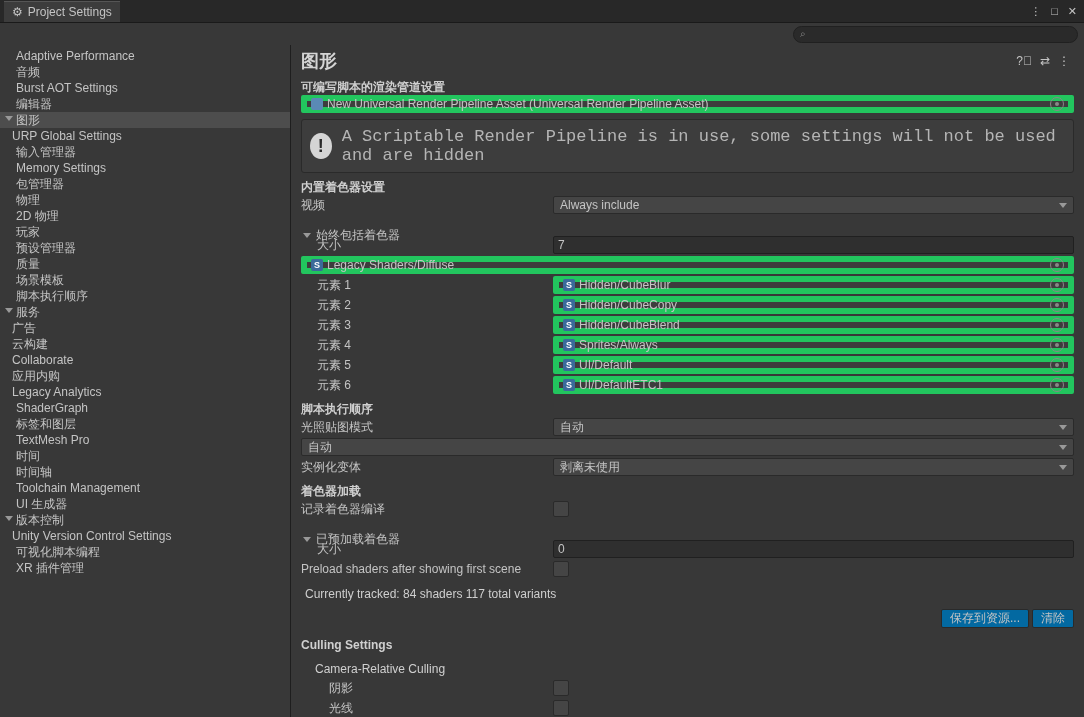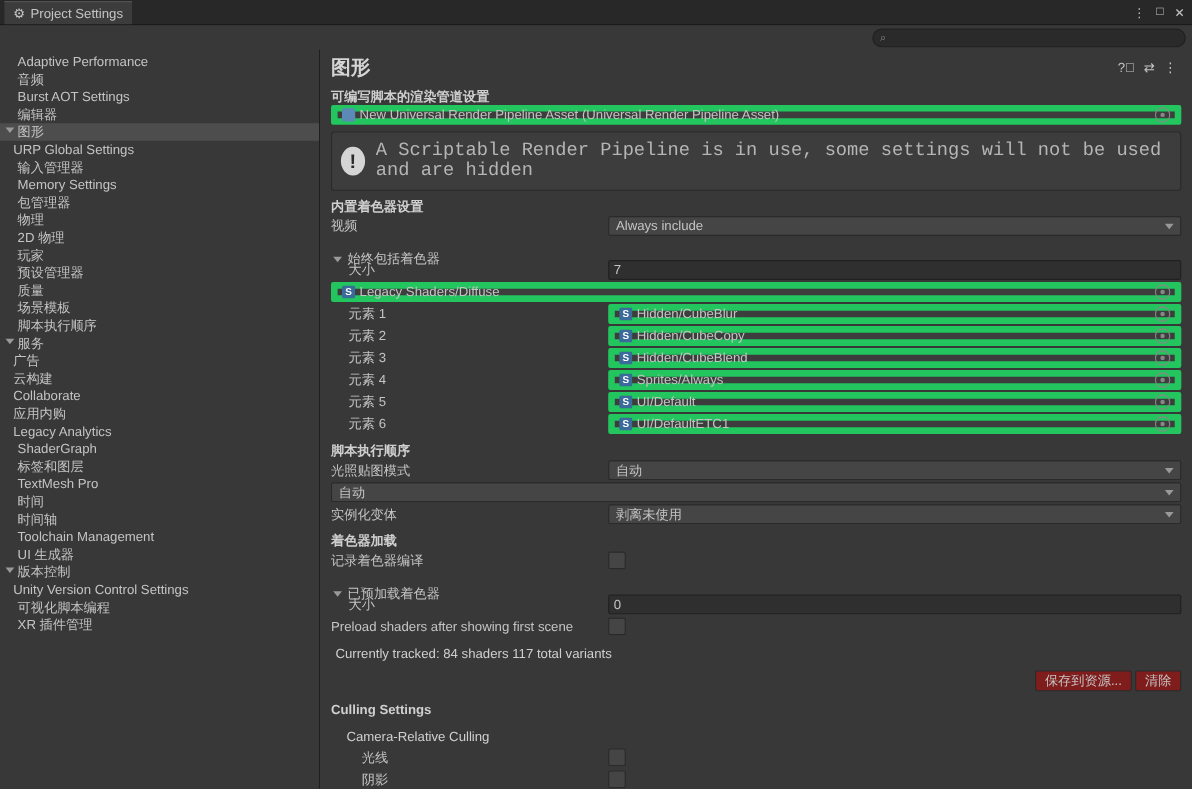--- a/index.html
+++ b/index.html
@@ -41,21 +41,21 @@
 .row .lbl.ind2 { padding-left: 28px; }
 .row .fld { flex: 1; }
 .select { height: 18px; background: #454545; border: 1px solid #2a2a2a; border-radius: 2px; display: flex; align-items: center; padding: 0 6px; position: relative; }
 .select .stxt { flex: 1; font-size: 12px; }
 .select .sdrop { width: 0; height: 0; border-left: 4px solid transparent; border-right: 4px solid transparent; border-top: 5px solid #999; }
 .textinput { height: 18px; background: #2f2f2f; border: 1px solid #202020; border-radius: 2px; color: #c4c4c4; font-size: 12px; padding: 0 4px; width: 100%; outline: none; }
 .chk { width: 16px; height: 16px; background: #454545; border: 1px solid #2a2a2a; border-radius: 2px; }
 .foldarrow { display: inline-block; width: 0; height: 0; border-left: 4px solid transparent; border-right: 4px solid transparent; border-top: 5px solid #999; margin-right: 4px; margin-left: 3px; vertical-align: middle; }
 .tracked { font-size: 12px; color: #cfcfcf; margin: 8px 0 8px 4px; }
 .btnrow { display: flex; justify-content: flex-end; gap: 3px; margin: 2px 0 8px 0; }
-.btn { height: 19px; background: #7f1d1d; border: 1px solid #2a2a2a; border-radius: 2px; font-size: 12px; color: #c4c4c4; padding: 0 8px; cursor: pointer; display: flex; align-items: center; }
+.btn { height: 19px; background: #0369a1; border: 1px solid #2a2a2a; border-radius: 2px; font-size: 12px; color: #c4c4c4; padding: 0 8px; cursor: pointer; display: flex; align-items: center; }
 .subheader { font-weight: 600; font-size: 12px; color: #d0d0d0; margin-top: 6px; height: 18px; line-height: 18px; }
 .subheader.ind { padding-left: 14px; }
 .shader-icon { width: 12px; height: 12px; margin-right: 4px; display: inline-block; }
 .shader-icon svg { width: 12px; height: 12px; }
 </style>
 </head>
 <body>
 
 <div class="titlebar">
   <div class="tab">
@@ -311,26 +311,26 @@
 
     <div class="btnrow">
       <div class="btn">保存到资源...</div>
       <div class="btn">清除</div>
     </div>
 
     <div class="subheader">Culling Settings</div>
     <div class="subheader ind" style="font-weight:400">Camera-Relative Culling</div>
 
     <div class="row">
+      <div class="lbl ind2">阴影</div>
+      <div class="fld">
+          <div class="chk"></div>
+        </div>
+    </div>
+    <div class="row">
       <div class="lbl ind2">光线</div>
-      <div class="fld">
-          <div class="chk"></div>
-        </div>
-    </div>
-    <div class="row">
-      <div class="lbl ind2">阴影</div>
       <div class="fld">
           <div class="chk"></div>
         </div>
     </div>
 
   </div>
 </div>
 
 </body></html>

